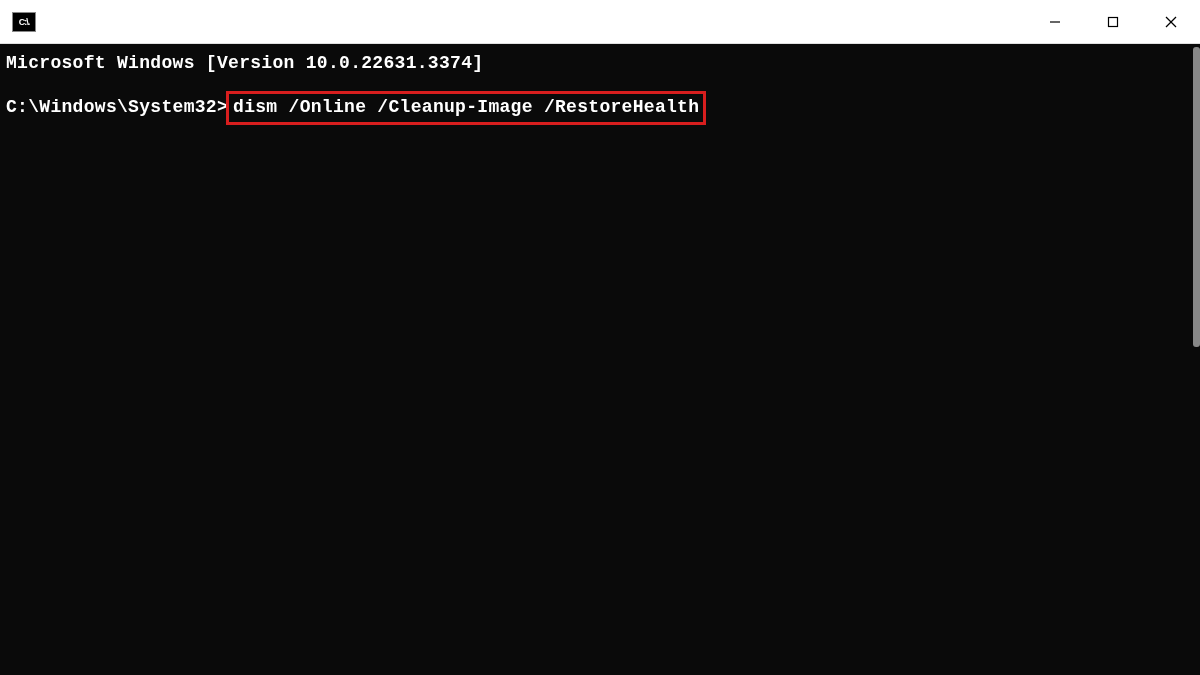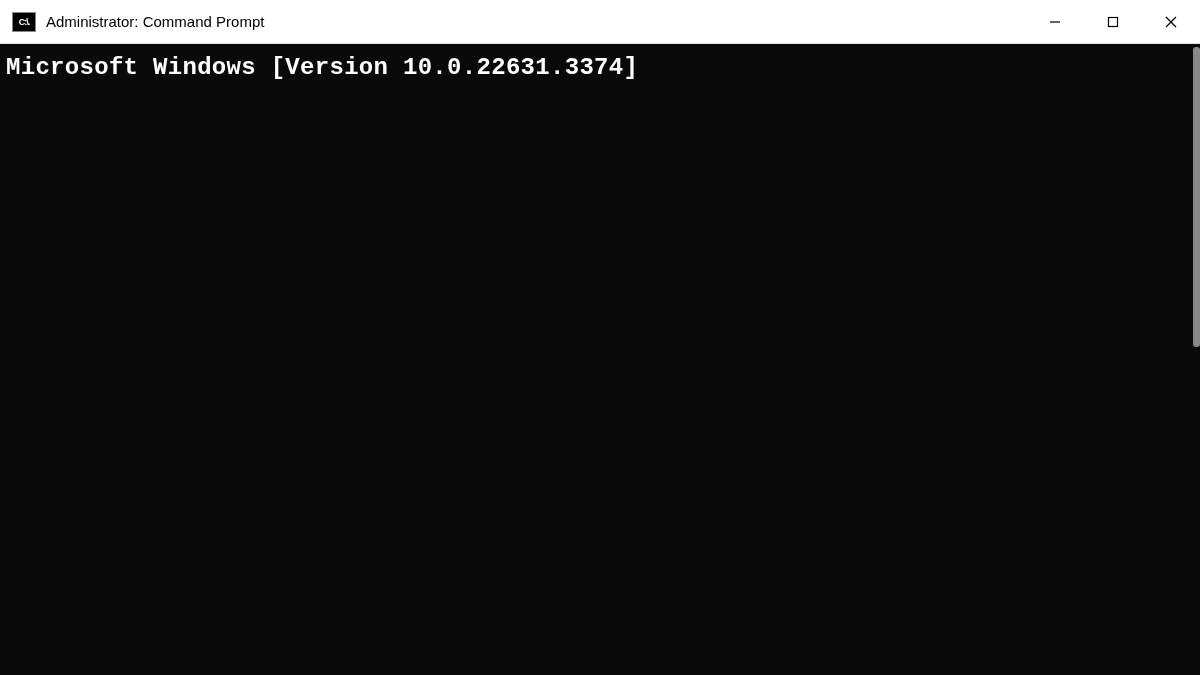--- a/index.html
+++ b/index.html
@@ -61,21 +61,21 @@
       background: transparent;
       border: none;
       cursor: pointer;
     }
     .win-btn svg { width: 12px; height: 12px; }
     .terminal-body {
       flex: 1;
       background: #0a0a0a;
       color: #ffffff;
       padding: 8px 6px;
-      font-size: 24px;
+      font-size: 18px;
       line-height: 1.3;
       position: relative;
       overflow: hidden;
     }
     .term-line {
       white-space: pre;
       font-family: Consolas, 'Courier New', monospace;
       font-weight: bold;
       letter-spacing: 0.3px;
     }
@@ -117,21 +117,20 @@
       background: #888;
       border-radius: 3px;
     }
   </style>
 </head>
 <body>
 
 <div class="window">
   <div class="titlebar">
     <div class="app-icon">C:\.</div>
-    <div class="title-text">Administrator: Command Prompt</div>
     <div class="win-controls">
       <button class="win-btn" aria-label="Minimize">
         <svg viewBox="0 0 12 12">
           <line x1="1" y1="6" x2="11" y2="6" stroke="currentColor" stroke-width="1.2"></line>
         </svg>
       </button>
       <button class="win-btn" aria-label="Maximize">
         <svg viewBox="0 0 12 12">
           <rect x="1.5" y="1.5" width="9" height="9" fill="none" stroke="currentColor" stroke-width="1.2"></rect>
         </svg>
@@ -140,17 +139,23 @@
         <svg viewBox="0 0 12 12">
           <line x1="1" y1="1" x2="11" y2="11" stroke="currentColor" stroke-width="1.2"></line>
           <line x1="11" y1="1" x2="1" y2="11" stroke="currentColor" stroke-width="1.2"></line>
         </svg>
       </button>
     </div>
   </div>
 
   <div class="terminal-body">
     <div class="term-line">Microsoft Windows [Version 10.0.22631.3374]</div>
+    <div class="prompt-line">
+      <span class="prompt-text">C:\Windows\System32&gt;</span>
+      <span class="highlight-box">
+        <span class="command-text">dism /Online /Cleanup-Image /RestoreHealth</span>
+      </span>
+    </div>
     <div class="scrollbar-track">
       <div class="scrollbar-thumb"></div>
     </div>
   </div>
 </div>
 
 </body></html>

